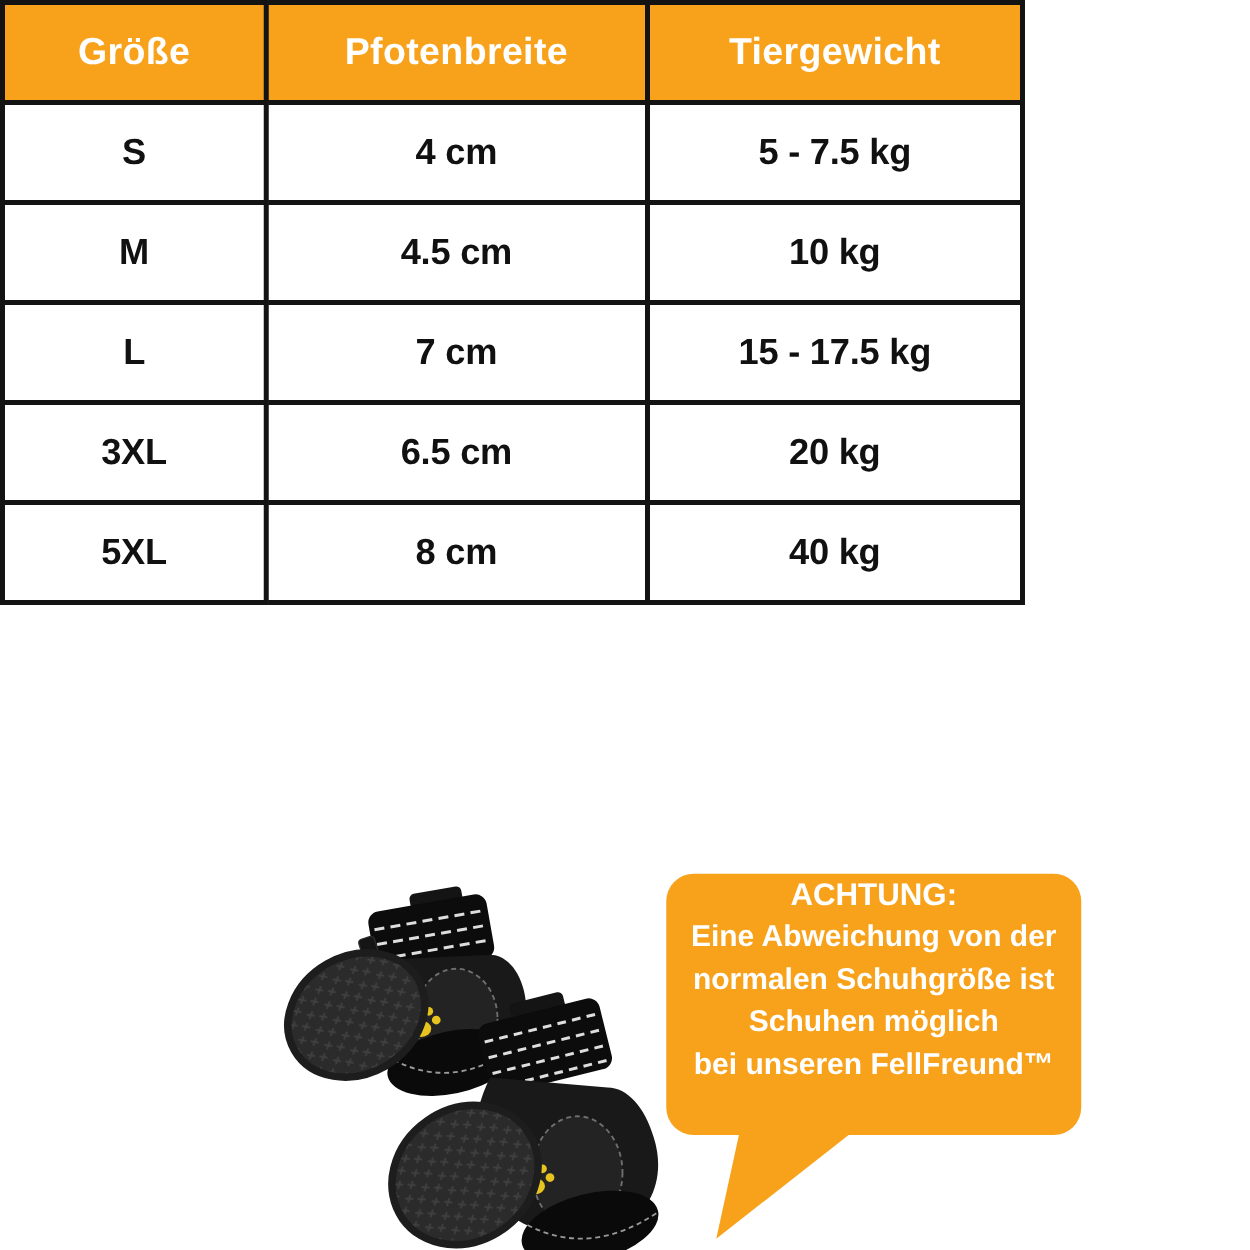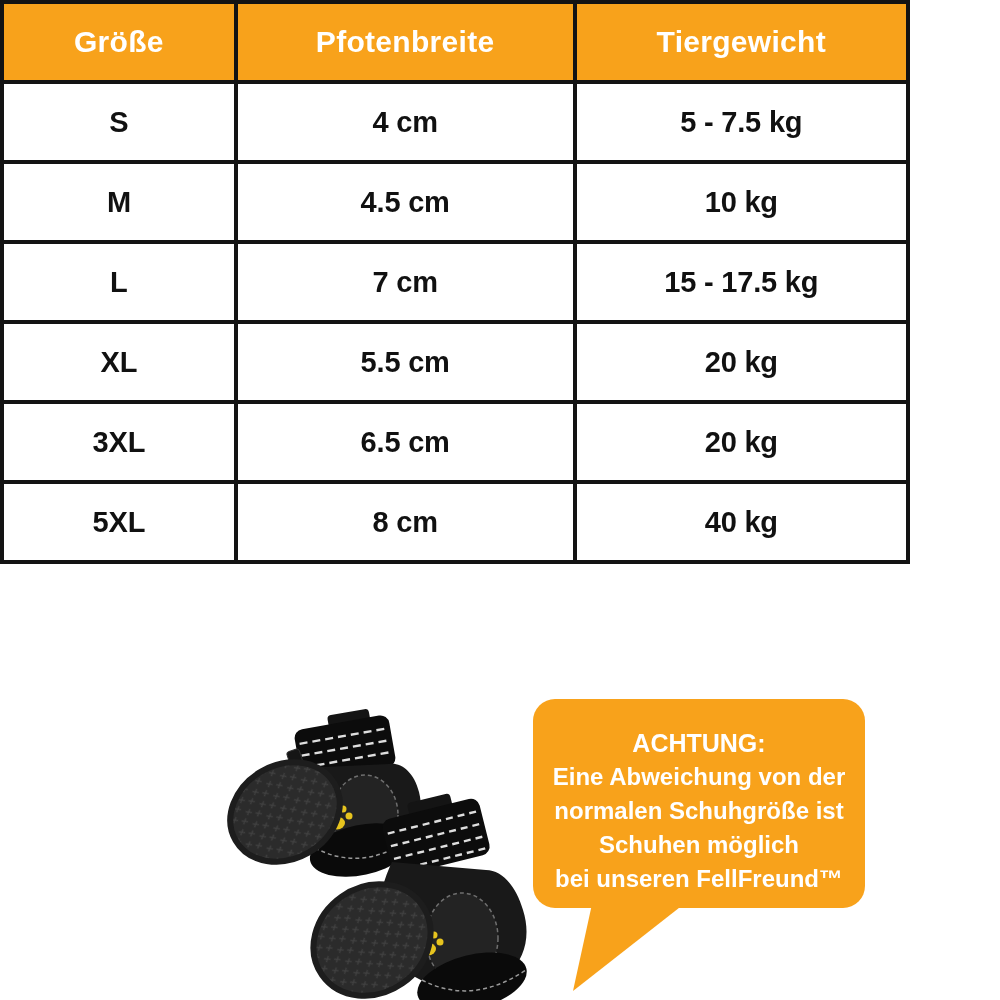--- a/index.html
+++ b/index.html
@@ -2,38 +2,38 @@
 <html><head>
 <meta charset="utf-8">
 <style>
   html,body{margin:0;padding:0;background:#ffffff;}
   .canvas{
     position:relative;width:1000px;height:1000px;background:#ffffff;
     font-family:"Liberation Sans","DejaVu Sans",sans-serif;overflow:hidden;
   }
   
   table.size-table{
-    position:absolute;left:0;top:0;width:910px;
+    position:absolute;left:0;top:0;width:820px;
     border-collapse:collapse;table-layout:fixed;
   }
   .size-table th,.size-table td{
     border:4px solid #131313;text-align:center;vertical-align:middle;
     height:76px;font-weight:bold;padding:0;
   }
   .size-table th{
     background:#F8A21B;color:#ffffff;font-size:30px;letter-spacing:.3px;
   }
   .size-table td{color:#111111;font-size:29px;letter-spacing:-.2px;}
   
   .bubble{
     position:absolute;left:533px;top:699px;width:332px;height:209px;
     background:#F8A21B;border-radius:22px;z-index:3;
     color:#ffffff;font-weight:bold;text-align:center;
     font-size:24px;line-height:34px;
-    padding-top:27px;box-sizing:border-box;
+    box-sizing:border-box;
   }
   .bubble-title{font-size:25px;}
   
   svg.artwork{position:absolute;left:180px;top:690px;z-index:2;pointer-events:none;}
 </style>
 </head>
 <body>
 
 <div class="canvas">
 
@@ -58,25 +58,20 @@
       </tr>
       <tr>
         <td>M</td>
         <td>4.5 cm</td>
         <td>10 kg</td>
       </tr>
       <tr>
         <td>L</td>
         <td>7 cm</td>
         <td>15 - 17.5 kg</td>
-      </tr>
-      <tr>
-        <td>XL</td>
-        <td>5.5 cm</td>
-        <td>20 kg</td>
       </tr>
       <tr>
         <td>3XL</td>
         <td>6.5 cm</td>
         <td>20 kg</td>
       </tr>
       <tr>
         <td>5XL</td>
         <td>8 cm</td>
         <td>40 kg</td>

